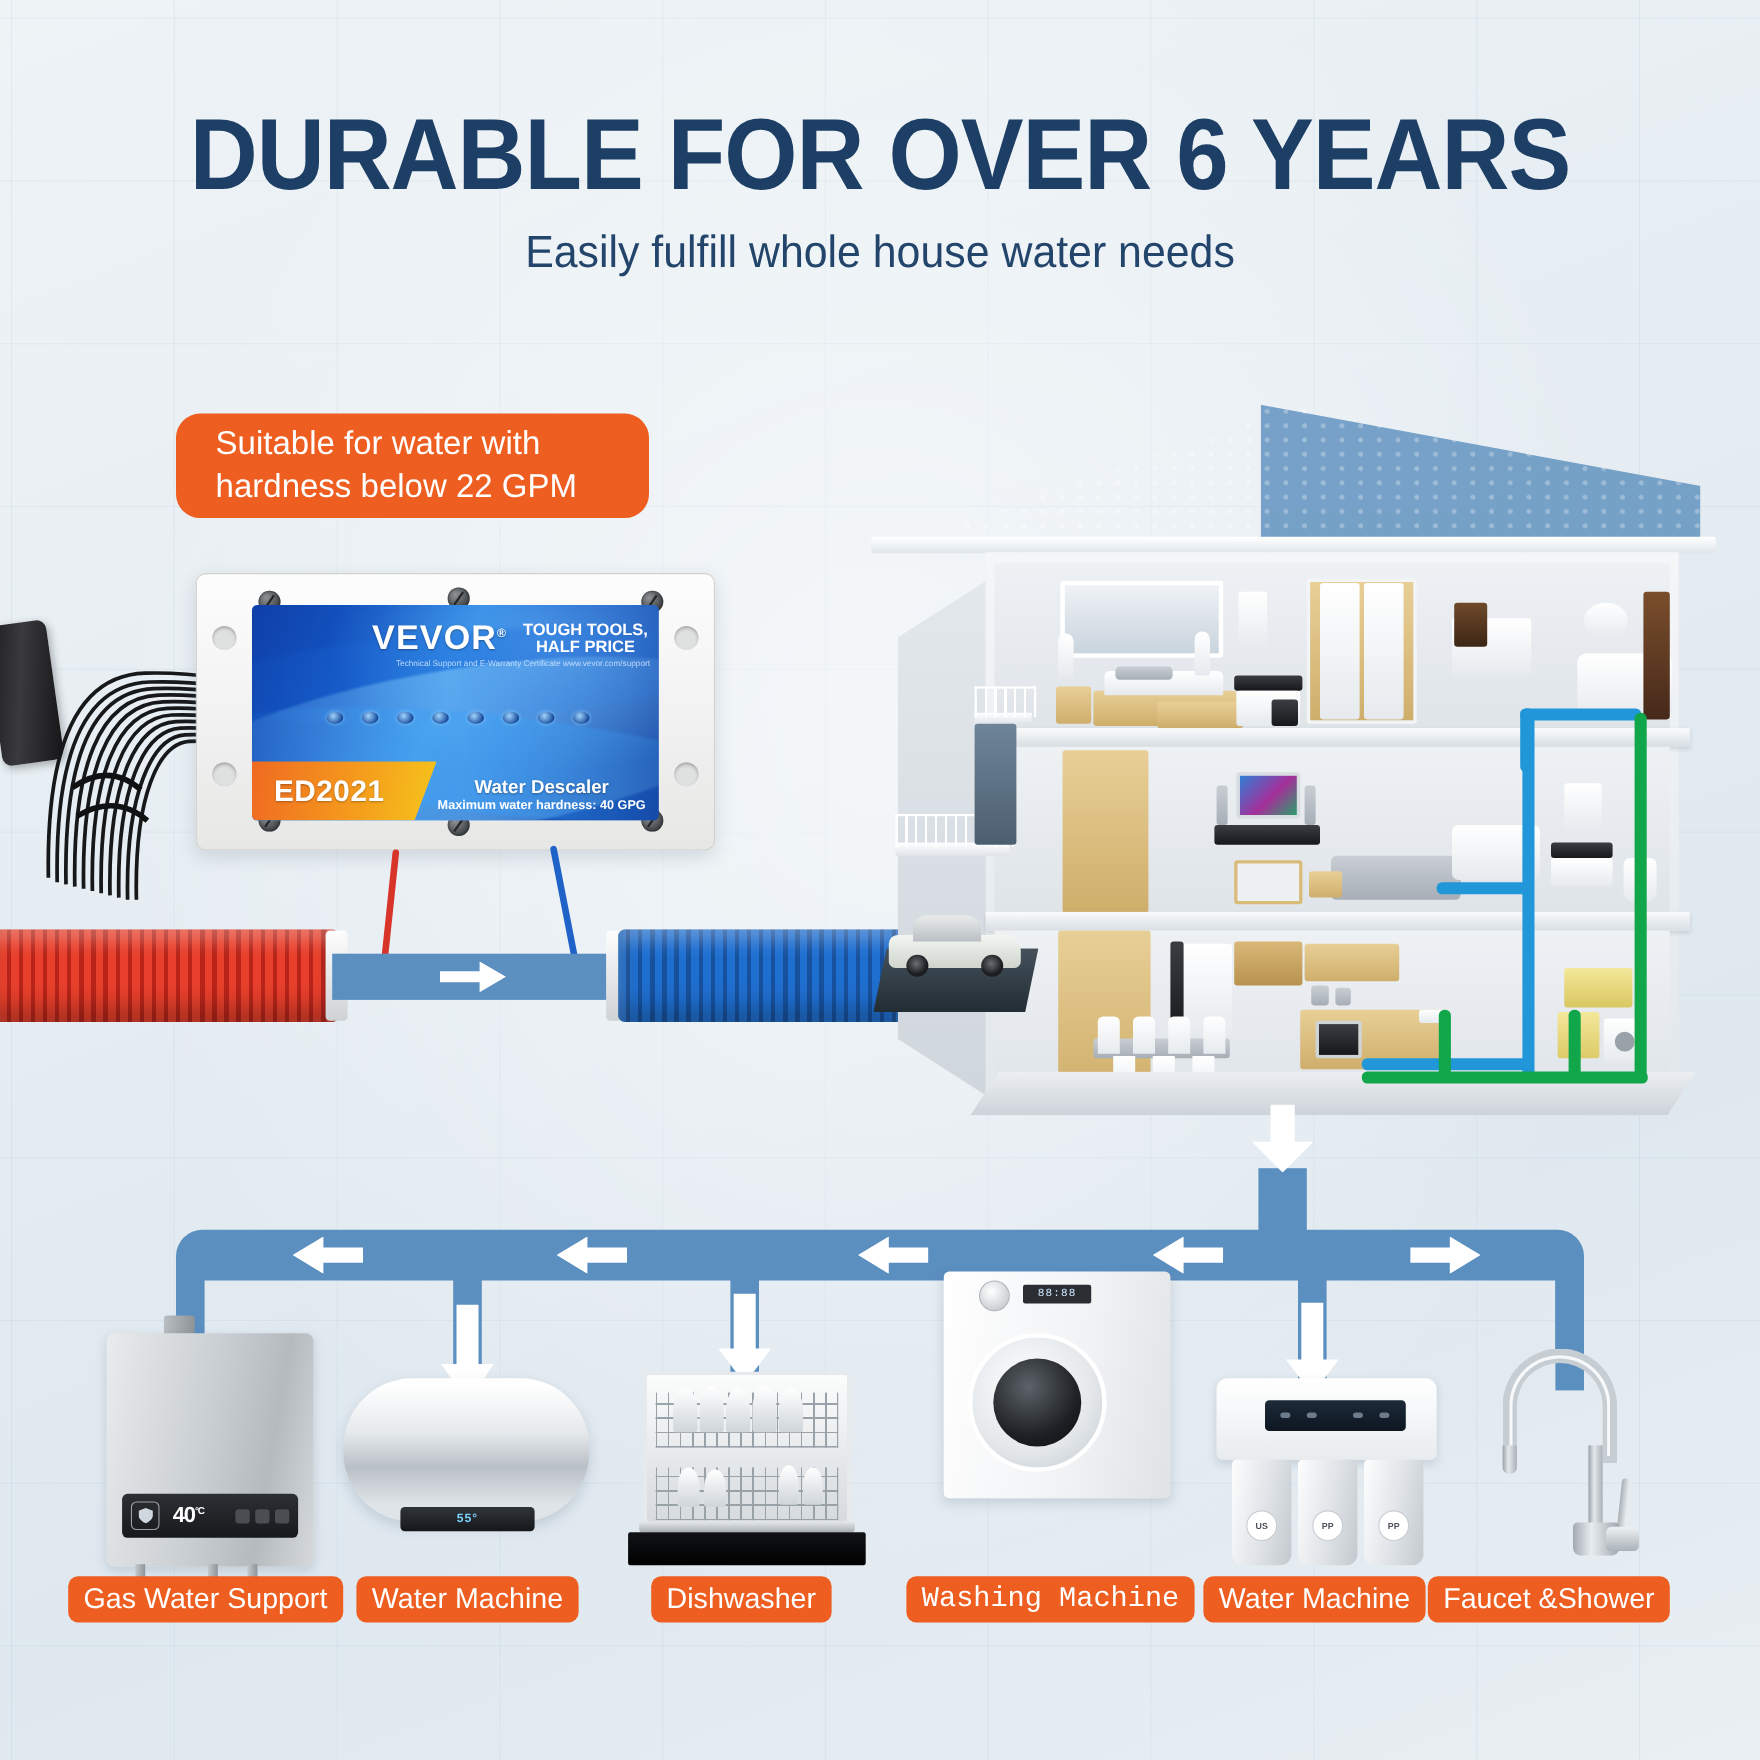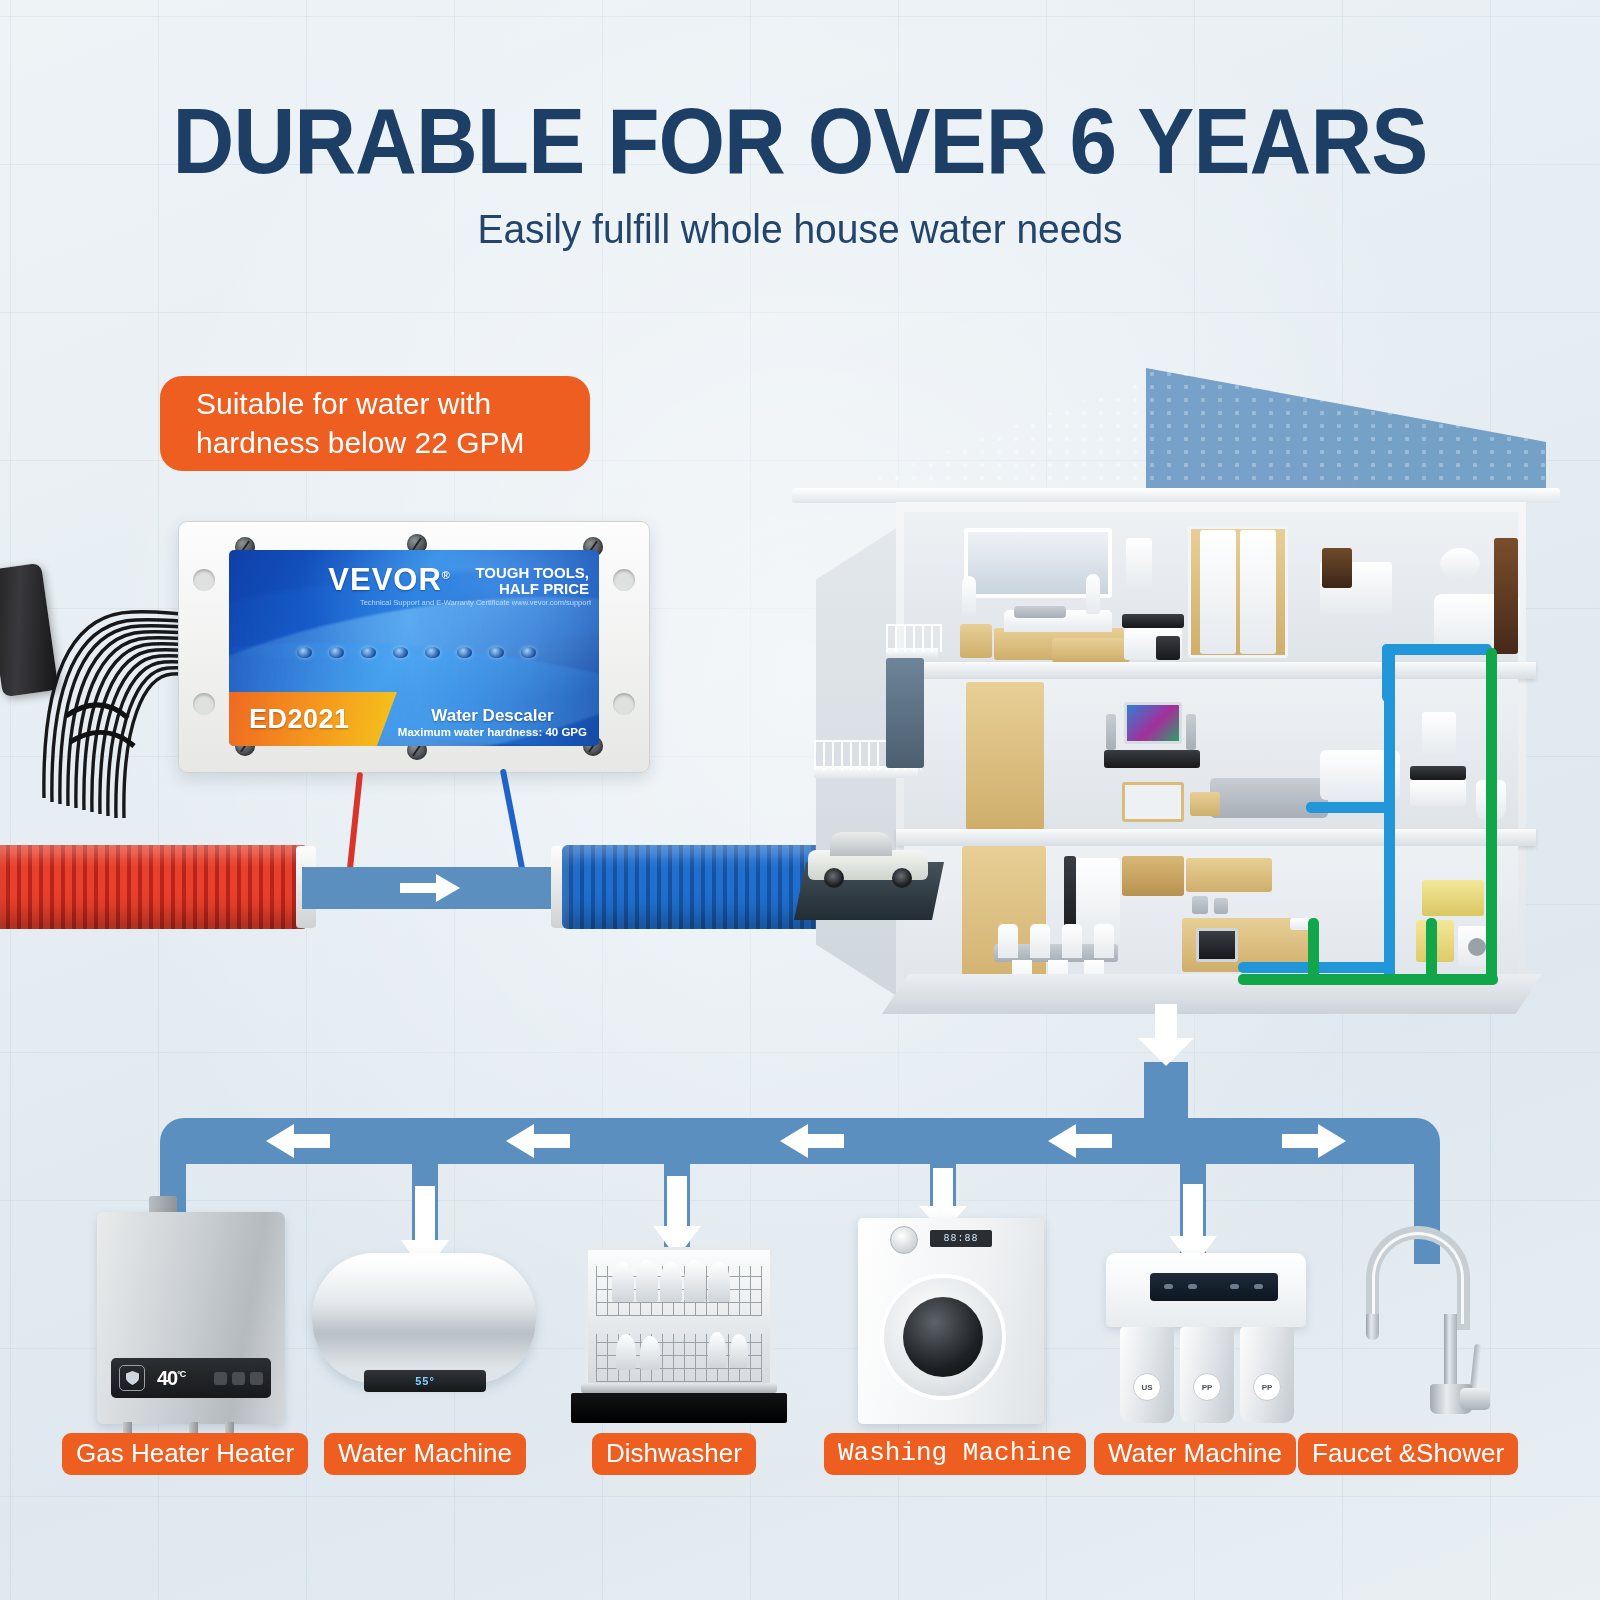--- a/index.html
+++ b/index.html
@@ -56,22 +56,22 @@
   .w2{left:-40px;top:100px;width:520px;height:90px;
     background:linear-gradient(90deg,rgba(20,90,200,0),rgba(60,160,245,.9),rgba(20,90,200,0));
     transform:rotate(6deg);filter:blur(1px);}
   .w3{left:-60px;top:24px;width:520px;height:80px;
     background:linear-gradient(90deg,rgba(10,60,170,0),rgba(30,110,220,.8),rgba(10,60,170,0));
     transform:rotate(-4deg);filter:blur(2px);}
   #brandrow{position:absolute;right:10px;top:12px;text-align:right;color:#fff;}
   #vevor{font-size:31px;font-weight:bold;letter-spacing:1px;display:inline-block;
     text-shadow:0 1px 2px rgba(0,0,0,.35);}
   #reg{font-size:11px;vertical-align:super;}
-  #tagline{display:inline-block;margin-left:20px;font-size:15px;font-weight:bold;line-height:1.08;
-    text-align:right;vertical-align:top;padding-top:3px;}
+  #tagline{display:inline-block;margin-left:10px;font-size:15px;font-weight:bold;line-height:1.08;
+    text-align:center;vertical-align:top;padding-top:3px;}
   #finePrint{position:absolute;right:8px;top:48px;font-size:7.5px;color:#cfe6ff;
     opacity:.85;white-space:nowrap;}
   #ledrow{position:absolute;left:68px;top:97px;display:flex;gap:17px;align-items:center;}
   .led{width:15px;height:11px;border-radius:50%;
     background:radial-gradient(circle at 40% 35%,#9fd4ff,#1c4f9e 70%,#0a2f74);
     box-shadow:0 0 4px rgba(160,215,255,.7);}
   #modelTag{position:absolute;left:0;bottom:0;width:168px;height:54px;
     background:linear-gradient(100deg,#ef6a21 0%,#f59a1d 55%,#f5c51b 100%);
     clip-path:polygon(0 0,100% 0,88% 100%,0 100%);
     display:flex;align-items:center;}
@@ -194,21 +194,21 @@
     overflow:hidden;}
   .rack{position:absolute;left:8px;width:166px;
     background:repeating-linear-gradient(90deg,#9aa2a9 0 1.5px,transparent 1.5px 11px),
                repeating-linear-gradient(0deg,#9aa2a9 0 1.5px,transparent 1.5px 13px);}
   .dish{position:absolute;border-radius:50% 50% 3px 3px;background:linear-gradient(180deg,#fff,#cfd5da);}
   #dwDoor{position:absolute;left:0;bottom:0;width:216px;height:30px;
     background:linear-gradient(180deg,#111316,#000);border-radius:2px;}
   #dwHandle{position:absolute;left:10px;bottom:30px;width:196px;height:10px;
     background:linear-gradient(180deg,#e6e9eb,#a8aeb4);border-radius:3px;}
   
-  #wm{left:858px;top:1218px;width:186px;height:206px;}
+  #wm{left:858px;top:1156px;width:186px;height:206px;padding-left:20px;}
   #wmBody{position:absolute;inset:0;border-radius:5px;
     background:linear-gradient(100deg,#ffffff,#f0f2f4 60%,#dfe3e6);
     box-shadow:0 4px 11px rgba(70,90,110,.2);}
   #wmPanel{position:absolute;left:6px;top:6px;width:174px;height:30px;}
   #wmDial{position:absolute;left:26px;top:2px;width:26px;height:26px;border-radius:50%;
     background:radial-gradient(circle at 40% 35%,#fff,#b9bfc4);border:1.5px solid #aeb4ba;}
   #wmDisp{position:absolute;left:66px;top:6px;width:62px;height:17px;border-radius:2px;
     background:#2a2d31;color:#cfe8ff;font-size:10px;display:flex;align-items:center;justify-content:center;
     letter-spacing:1px;font-family:"Liberation Mono",monospace;}
   #wmDoor{position:absolute;left:22px;top:56px;width:126px;height:126px;border-radius:50%;
@@ -559,18 +559,18 @@
 <div class="appl" id="fc">
   <div id="fcArc"></div>
   <div id="fcArcHi"></div>
   <div id="fcSpout"></div>
   <div id="fcCol"></div>
   <div id="fcHandle"></div>
   <div id="fcBase"></div>
   <div id="fcKnob"></div>
 </div>
 
-<div class="pill label-pill" style="left:62px;top:1433px;">Gas Heater Heater</div>
+<div class="pill label-pill" style="left:62px;top:1433px;">Gas Water Support</div>
 <div class="pill label-pill" style="left:324px;top:1433px;">Water Machine</div>
 <div class="pill label-pill" style="left:592px;top:1433px;">Dishwasher</div>
 <div class="pill label-pill" style="left:824px;top:1433px;font-family:Liberation Mono, monospace;">Washing Machine</div>
 <div class="pill label-pill" style="left:1094px;top:1433px;">Water Machine</div>
 <div class="pill label-pill" style="left:1298px;top:1433px;">Faucet &amp;Shower</div>
 
 </body></html>

